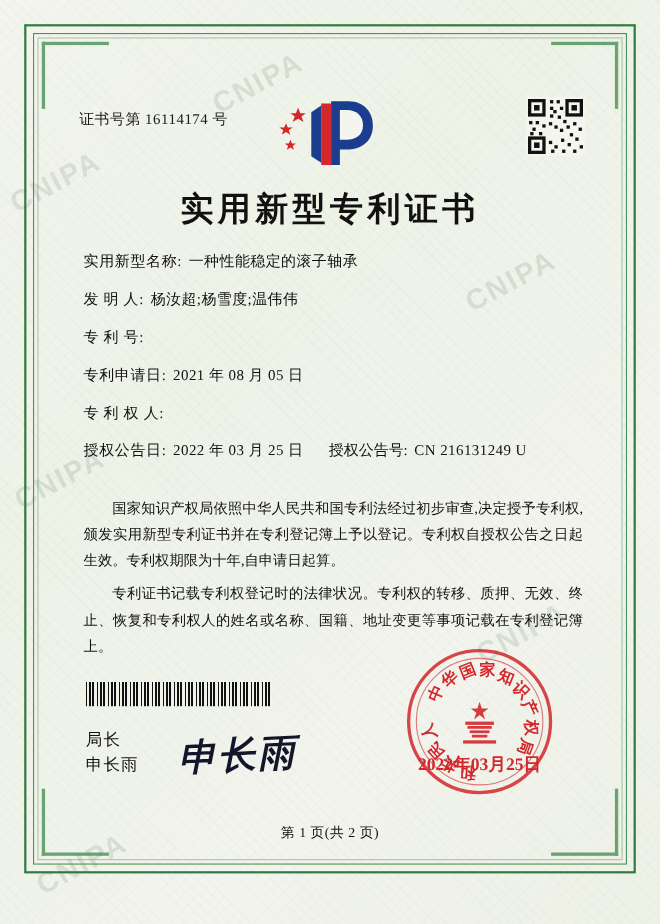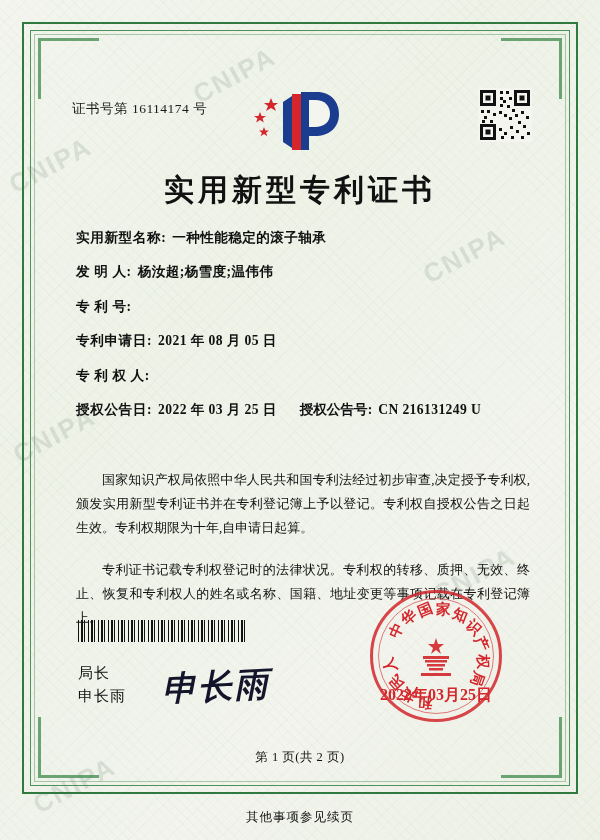--- a/index.html
+++ b/index.html
@@ -143,21 +143,20 @@
     left: 24px;
     right: 18px;
   }
   .field {
     display: flex;
     align-items: baseline;
     margin-bottom: 17.5px;
     font-size: 13.6px;
     color: #111;
     line-height: 1.25;
-    font-weight: bold;
   }
   .field .lbl {
     white-space: nowrap;
     letter-spacing: 0.6px;
   }
   .field .val {
     margin-left: 6px;
     letter-spacing: 0.4px;
   }
   .field.two .right {
@@ -169,21 +168,21 @@
     position: absolute;
     top: 392px;
     left: 24px;
     right: 18px;
     font-size: 13px;
     line-height: 1.85;
     color: #111;
     text-align: justify;
   }
   .paras p {
-    margin: 18px 0 6px 0;
+    margin: 0 0 6px 0;
     text-indent: 2em;
   }
 
   .barcode {
     position: absolute;
     left: 26px;
     bottom: 128px;
     width: 168px;
     height: 22px;
     background-image: repeating-linear-gradient(
@@ -455,14 +454,13 @@
         <span class="seal-char" style="transform: rotate(-132deg) translate(0, -56px) rotate(0deg);">民</span>
         <span class="seal-char" style="transform: rotate(-154deg) translate(0, -56px) rotate(0deg);">共</span>
         <span class="seal-char" style="transform: rotate(-176deg) translate(0, -56px) rotate(0deg);">和</span>
       </div>
       <div class="seal-date">2022年03月25日</div>
     </div>
 
     <div class="page-num">第 1 页(共 2 页)</div>
   </div>
 
-  <div class="footer-note">其他事项参见续页</div>
 </div>
 
 </body></html>

